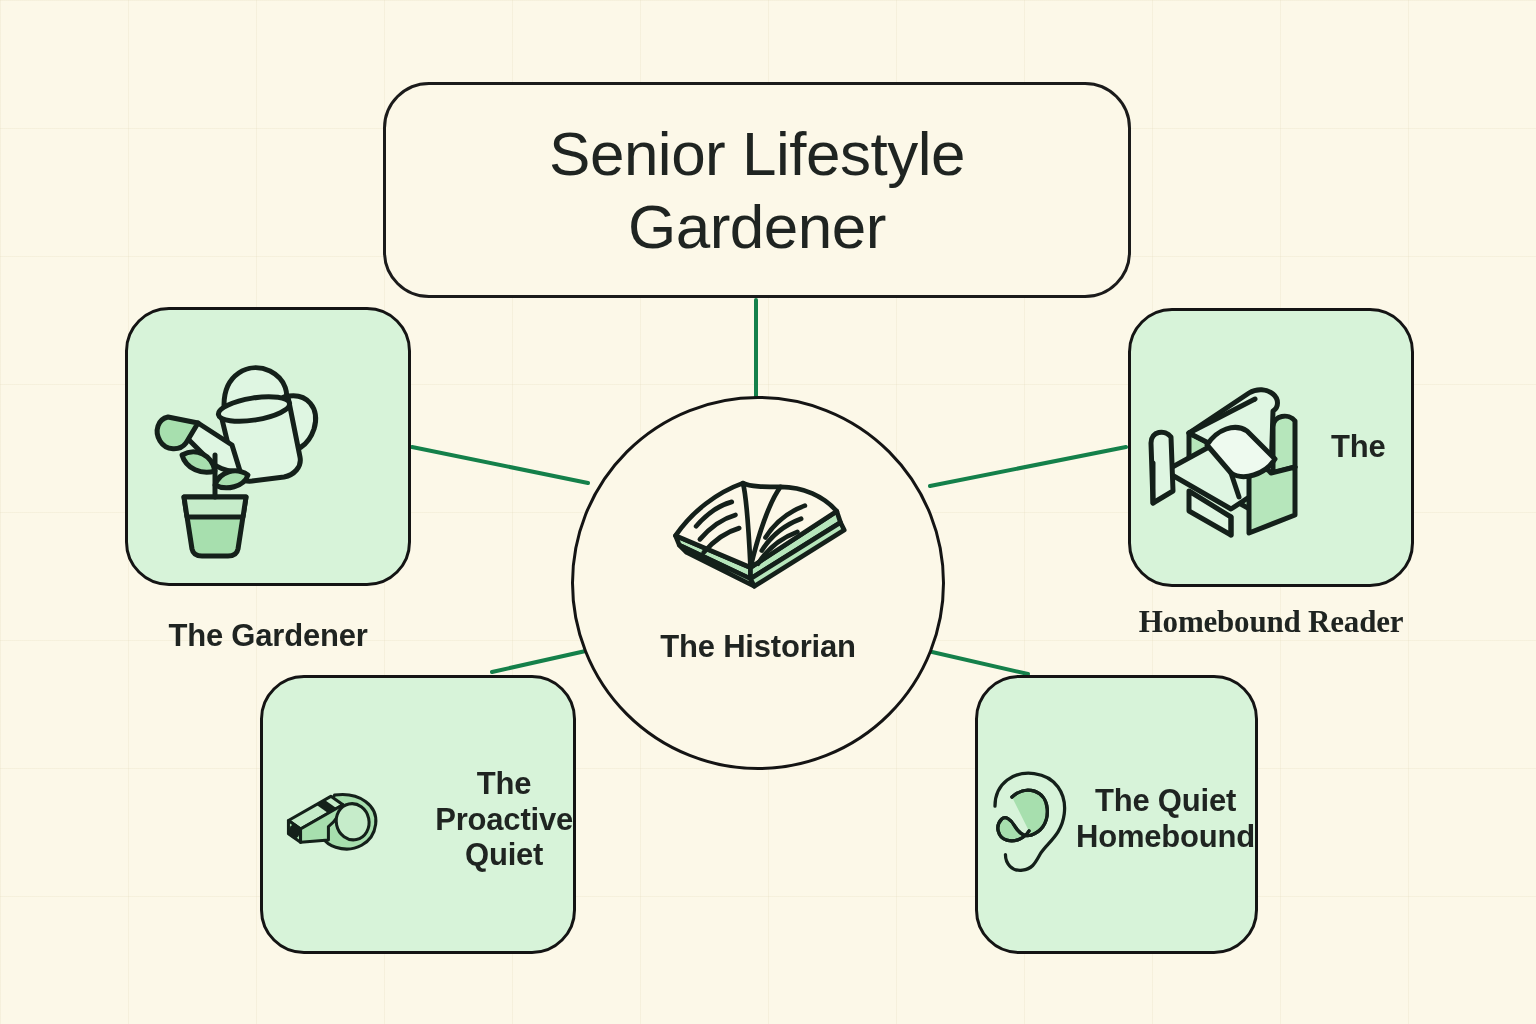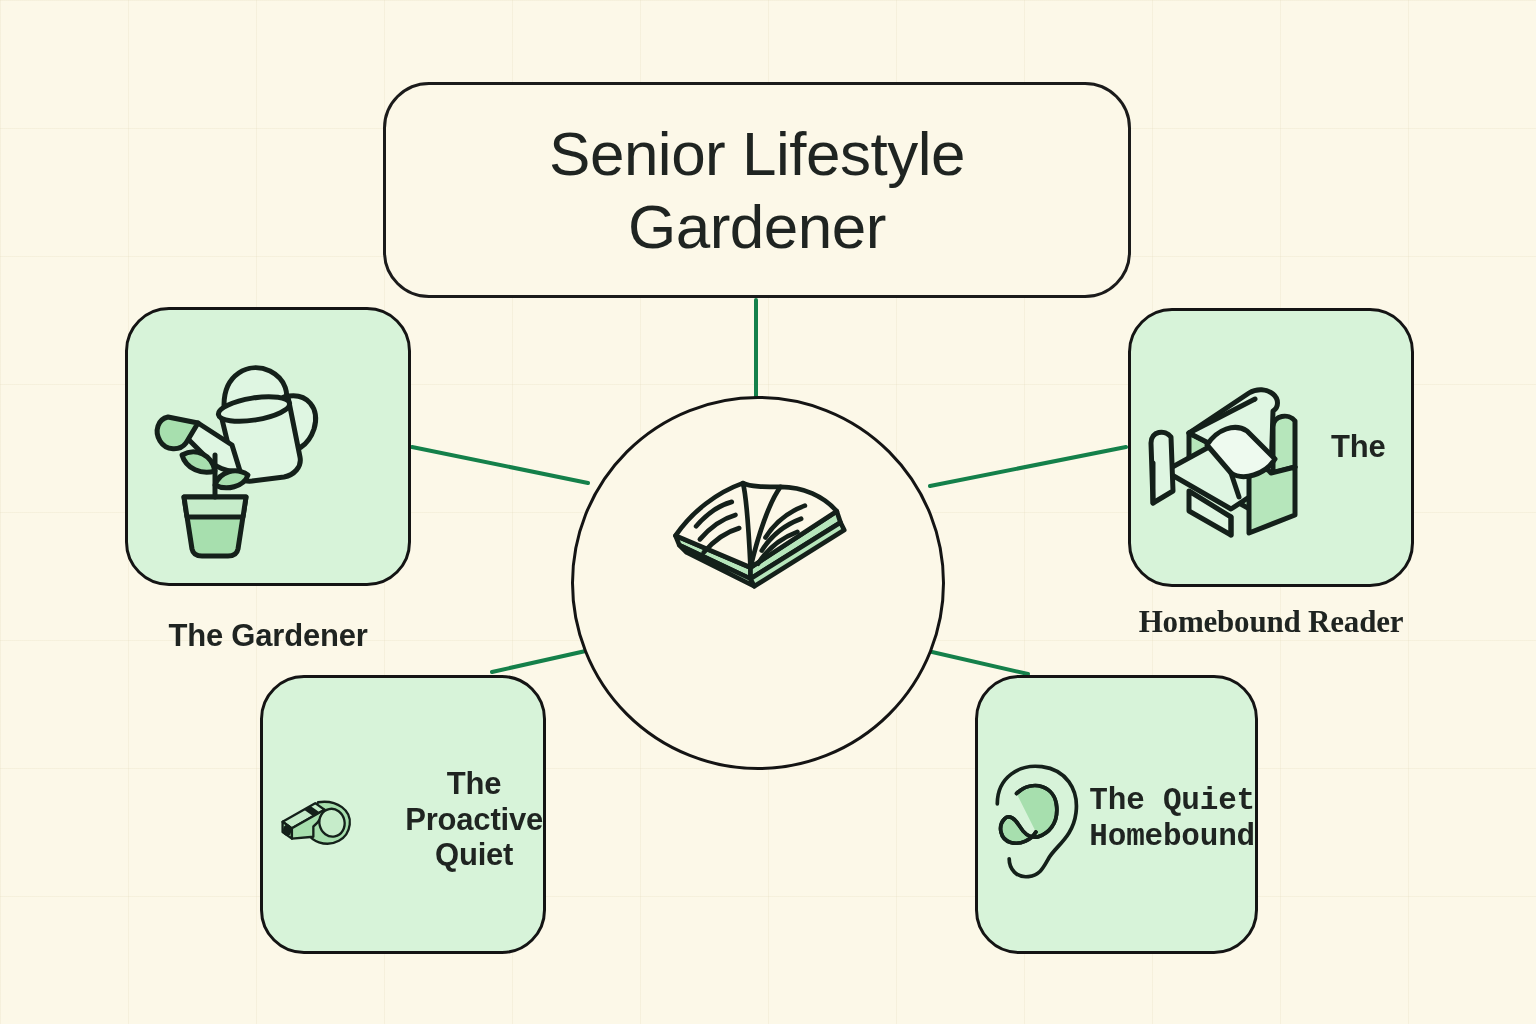--- a/index.html
+++ b/index.html
@@ -77,28 +77,28 @@
   #node-gardener .leaf-icon { margin-top:14px; }
   #label-gardener { left:268px; top:604px;margin-top:14px; }
 
   
   #node-reader { left:1128px; top:308px; width:286px; height:279px; }
   #node-reader .leaf-icon { margin-top:16px; }
   #node-reader .leaf-label-in { margin-top:-2px; }
   #label-reader { left:1271px; top:604px;font-family:Liberation Serif, serif; }
 
   
-  #node-coach { left:260px; top:675px; width:286px; height:279px;gap:42px; }
+  #node-coach { left:260px; top:675px; width:316px; height:279px;gap:42px; }
   #node-coach .leaf-icon { margin-top:22px; }
   #node-coach .leaf-label-in { margin-top:10px; }
 
   
   #node-listener { left:975px; top:675px; width:283px; height:279px; }
   #node-listener .leaf-icon { margin-top:18px; }
-  #node-listener .leaf-label-in { margin-top:8px;font-family:Liberation Mono, monospace; }
+  #node-listener .leaf-label-in { margin-top:8px; }
 </style>
 </head>
 <body>
 
 <div id="canvas">
 
   <svg id="edges" viewBox="0 0 1536 1024" xmlns="http://www.w3.org/2000/svg">
     <g stroke="#14804a" stroke-width="4" fill="none" stroke-linecap="round">
       <line x1="756" y1="300" x2="756" y2="398"></line>
       <line x1="588" y1="483" x2="412" y2="447"></line>
@@ -132,20 +132,21 @@
 
         <path d="M34 76 C 46 62, 58 54, 72 50"></path>
         <path d="M38 90 C 50 76, 62 68, 76 64"></path>
         <path d="M42 104 C 54 90, 66 82, 80 78"></path>
 
         <path d="M108 88 C 118 72, 134 60, 150 54"></path>
         <path d="M104 102 C 114 86, 130 74, 146 68"></path>
         <path d="M100 116 C 110 100, 126 88, 142 82"></path>
       </g>
     </svg>
+    <div class="center-label">The Historian</div>
   </div>
 
   <div id="node-gardener" class="leaf-box node">
     <svg class="leaf-icon" width="230" height="210" viewBox="0 0 230 210" xmlns="http://www.w3.org/2000/svg">
       <g fill="none" stroke="#14201a" stroke-width="5" stroke-linejoin="round" stroke-linecap="round">
 
         <path d="M96 56 C 96 26, 120 12, 142 22 C 158 30, 162 46, 156 58" fill="#dff6e2"></path>
 
         <path d="M156 48 C 180 42, 192 60, 186 80 C 180 98, 166 104, 158 100" fill="#dff6e2"></path>
 

